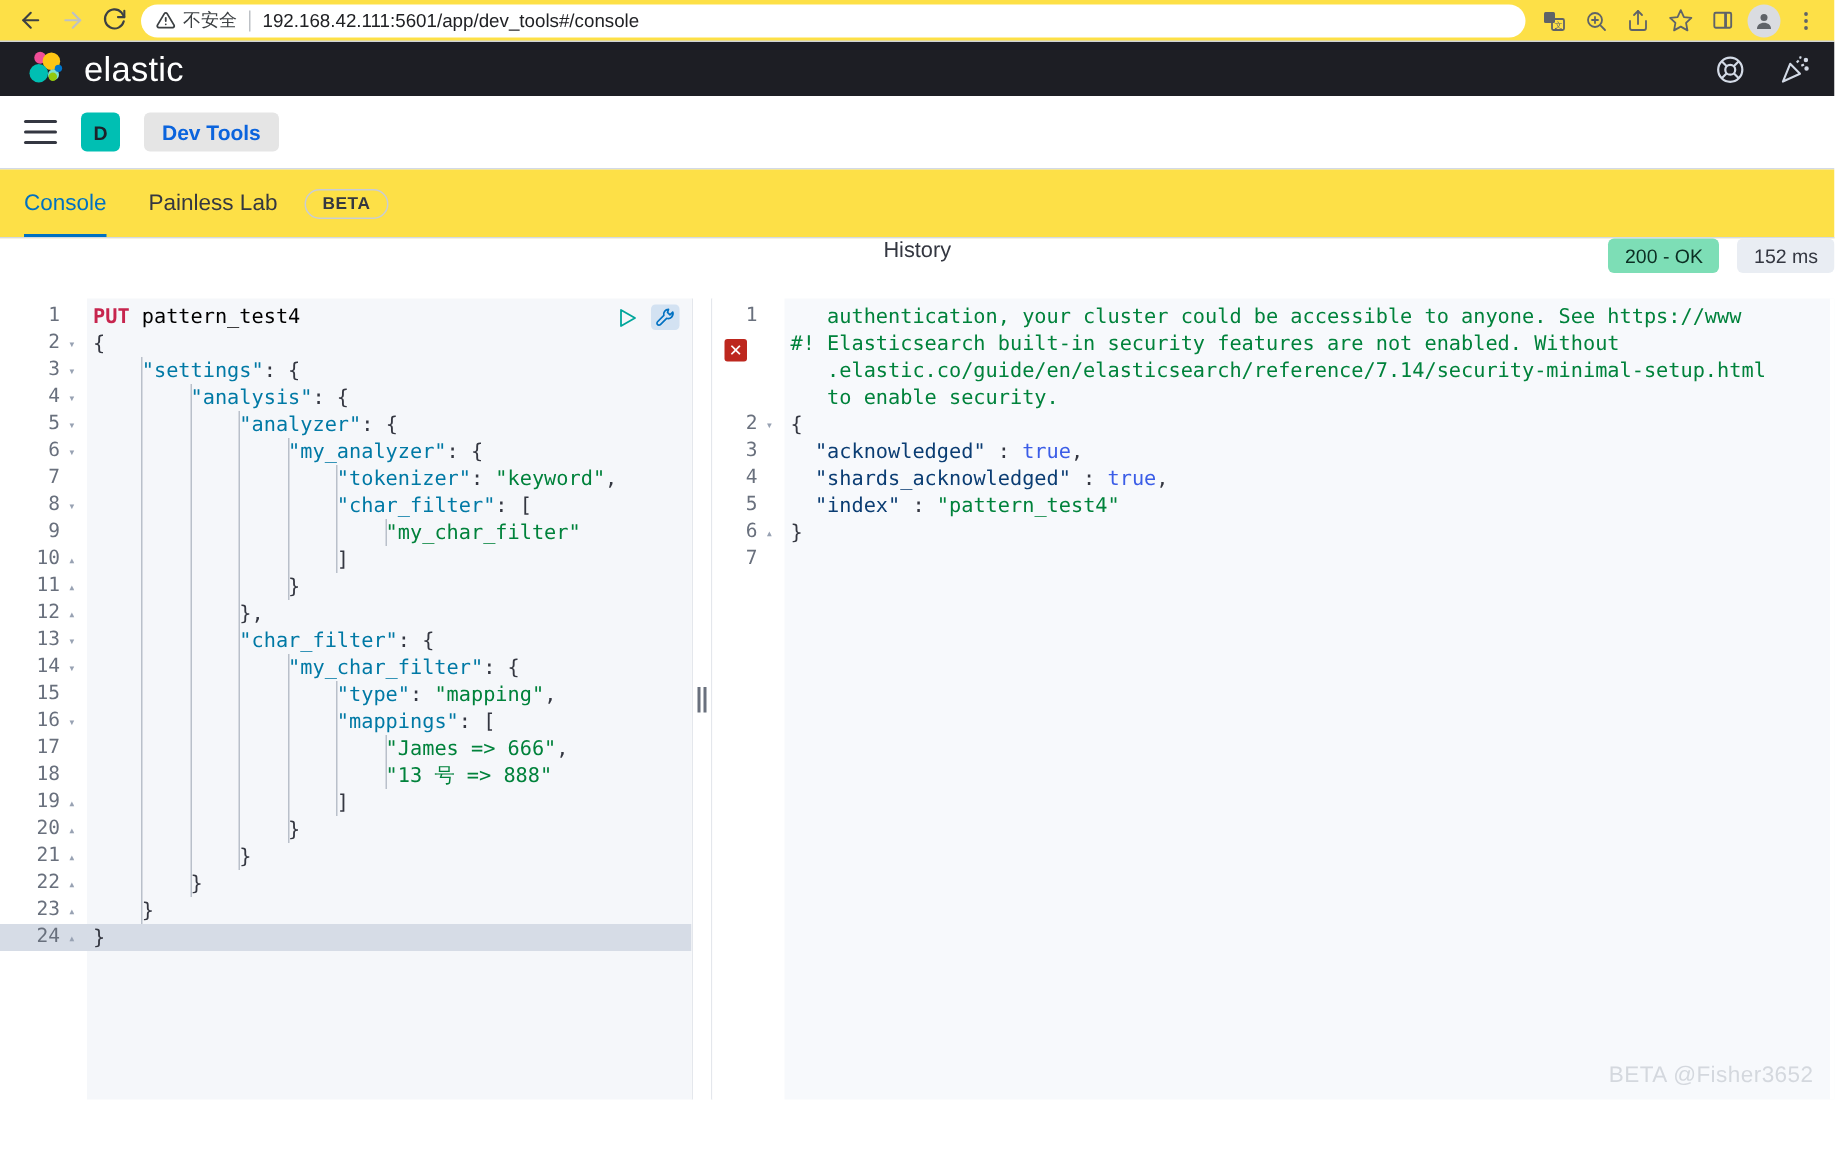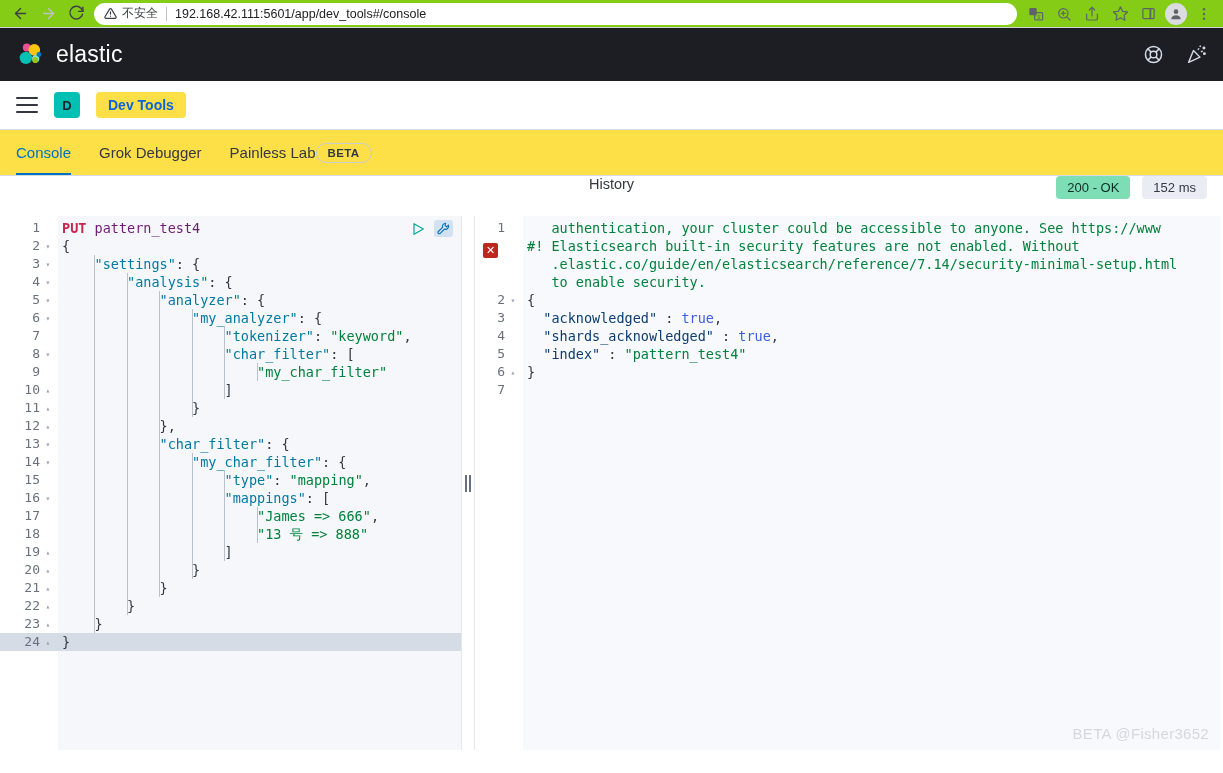--- a/index.html
+++ b/index.html
@@ -6,21 +6,21 @@
   html, body {
     width: 1223px; height: 773px;
     font-family: "Liberation Sans", sans-serif;
     background: #ffffff;
     overflow: hidden;
   }
 
   
   .browser-bar {
     height: 28px;
-    background: #84cc16;
+    background: #fde047;
     display: flex;
     align-items: center;
     padding: 0 6px;
     border-bottom: 1px solid #cfd3d6;
     position: relative;
   }
   .nav-btn {
     width: 28px; height: 28px;
     display: flex; align-items: center; justify-content: center;
     color: #3c4043;
@@ -56,21 +56,21 @@
   }
   .avatar-chip {
     width: 22px; height: 22px; border-radius: 50%;
     background: #dadce0;
     display: flex; align-items: center; justify-content: center;
     color: #5f6368;
   }
 
   
   .elastic-header {
-    height: 53px;
+    height: 36px;
     background: #1d1e24;
     display: flex;
     align-items: center;
     padding: 0 16px;
     position: relative;
   }
   .brand { display: flex; align-items: center; gap: 10px; }
   .brand-name {
     color: #ffffff; font-size: 23px; letter-spacing: 0.2px;
     font-family: "Liberation Sans", sans-serif;
@@ -108,21 +108,21 @@
   }
   .burger { width: 22px; height: 16px; display: flex; flex-direction: column; justify-content: space-between; }
   .burger span { display: block; height: 2px; background: #343741; border-radius: 1px; }
   .space-avatar {
     width: 26px; height: 26px; border-radius: 4px;
     background: #00bfb3; color: #1d2129;
     display: flex; align-items: center; justify-content: center;
     font-size: 13px; font-weight: bold;
   }
   .crumb-pill {
-    background: #fde047; color: #0b64dd;
+    background: #e5e5e5; color: #0b64dd;
     font-size: 14px; font-weight: bold;
     padding: 5px 12px; border-radius: 4px;
   }
 
   
   .tabs-row {
     height: 46px;
     display: flex;
     align-items: stretch;
     padding: 0 16px;
@@ -143,36 +143,36 @@
     height: 2px; background: #0071c2;
   }
   .tab.active:first-child::after { left: 0; right: 14px; }
   .beta-badge {
     display: inline-flex; align-items: center;
     border: 1px solid #c9cdd4;
     border-radius: 12px;
     padding: 3px 11px;
     font-size: 11.5px; font-weight: bold;
     color: #343741; letter-spacing: 0.4px;
-    margin-left: 0;
+    margin-left: 18px;
   }
 
   
   .console-toolbar {
     height: 40px;
     display: flex; align-items: center;
     padding: 0 14px;
     gap: 26px;
     position: relative;
     background: #ffffff;
     flex-direction: column;
   }
   .tool-link { font-size: 14.5px; color: #343741; }
   .status-wrap {
-    position: absolute; right: 16px;
+    position: absolute; right: 0;
     display: flex; align-items: flex-end; gap: 12px;
   }
   .status-ok {
     background: #7ddeb6; color: #0b2e23;
     font-size: 13px; padding: 4px 11px; border-radius: 4px;
   }
   .status-ms {
     background: #e9edf3; color: #343741;
     font-size: 13px; padding: 4px 11px; border-radius: 4px;
   }
@@ -230,21 +230,21 @@
     line-height: 18px;
     font-family: "DejaVu Sans Mono", monospace;
     font-size: 13.5px;
     color: #1a1c21;
     white-space: pre;
     padding-left: 4px;
     position: relative;
   }
   .cline.active-ln { background: #d6dce6; }
   .k-method { color: #c7254e; font-weight: bold; }
-  .k-url { color: #701a75; }
+  .k-url { color: #000000; }
   .k-key { color: #0079a5; }
   .k-str { color: #00823b; }
   .k-punc { color: #343741; }
   .k-bool { color: #3b5de7; }
   .k-comment { color: #00823b; }
   .k-rkey { color: #0b3d73; }
 
   
   .indent-guide {
     position: absolute;
@@ -424,23 +424,20 @@
       <span></span>
       <span></span>
   </div>
   <div class="space-avatar">D</div>
   <div class="crumb-pill">Dev Tools</div>
 </div>
 
 <div class="tabs-row">
   <div class="tab active">
       <span>Console</span>
-    </div>
-  <div class="tab">
-      <span>Grok Debugger</span>
     </div>
   <div class="tab">
     <span>Painless Lab</span>
     <span class="beta-badge">BETA</span>
   </div>
 </div>
 
 <div class="console-toolbar">
   <span class="tool-link">History</span>
   <span class="tool-link">Settings</span>

